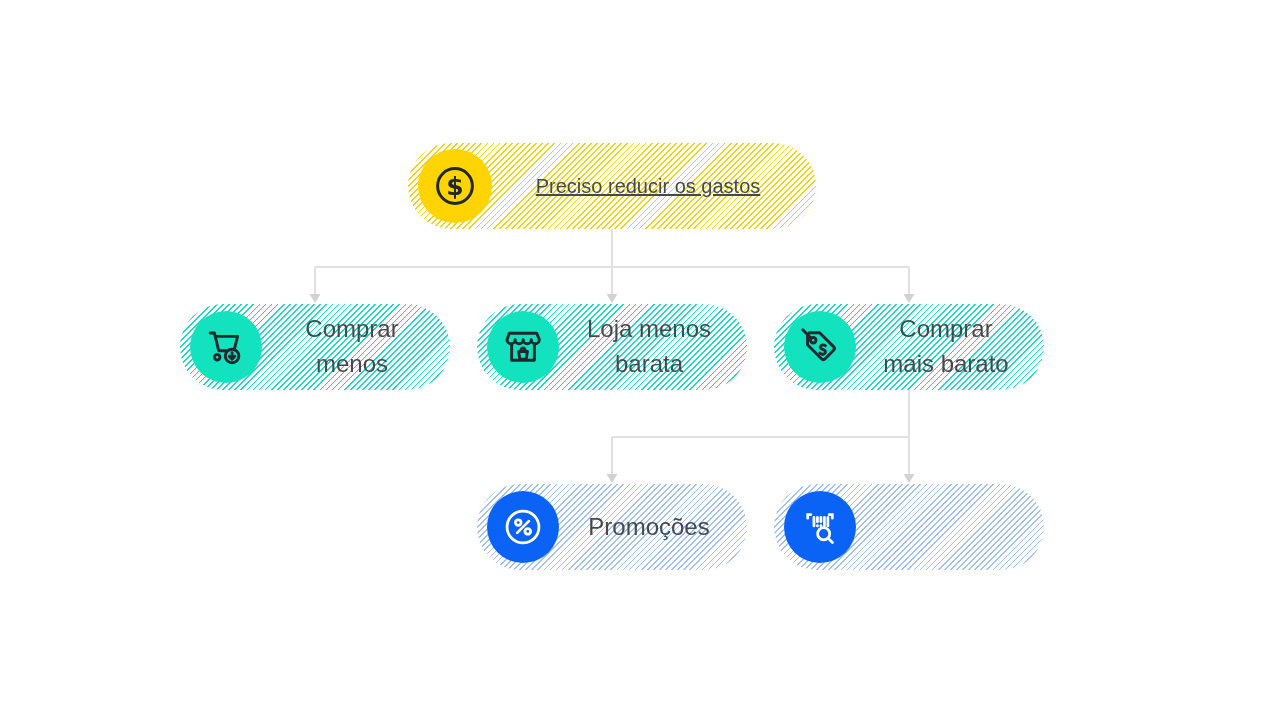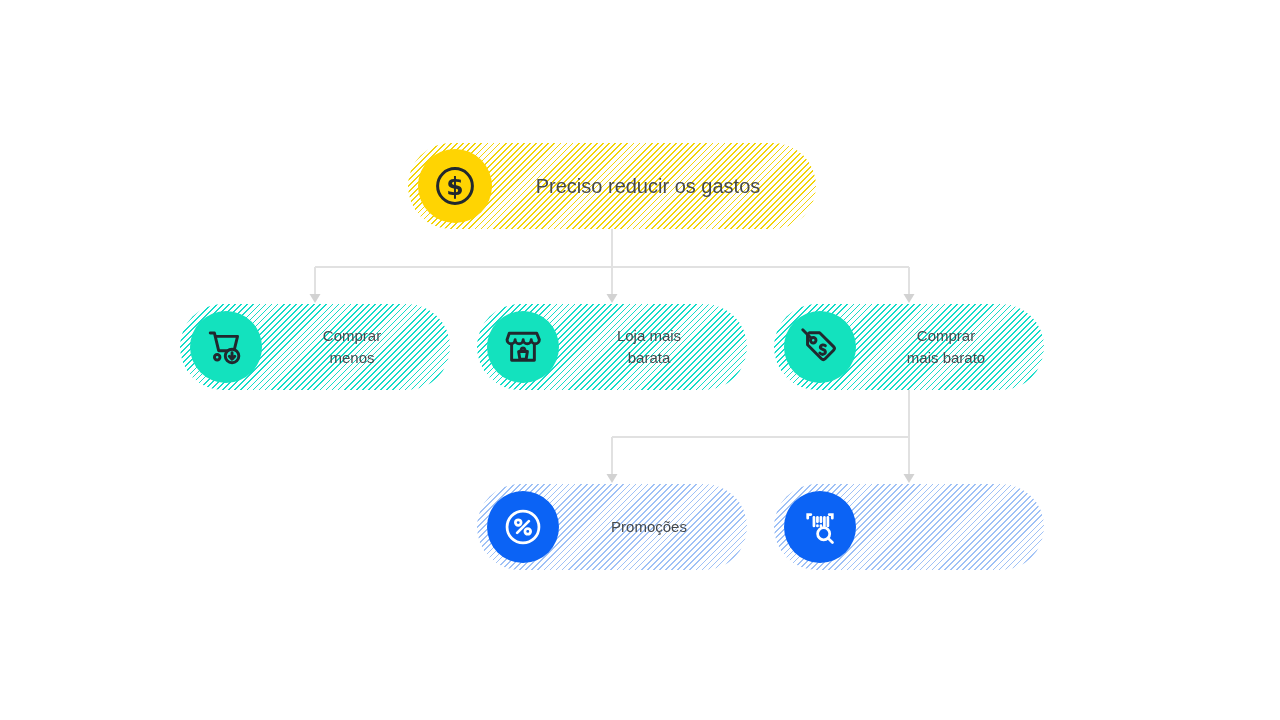--- a/index.html
+++ b/index.html
@@ -41,23 +41,23 @@
   .badge-teal{background:var(--teal-solid,#13E2BE);color:var(--icon-dark,#21282E);}
   .badge-blue{background:var(--blue-solid,#0B63F5);color:#ffffff;}
   .badge svg{width:44px;height:44px;display:block;}
   .pill-root .badge svg{width:48px;height:48px;}
 
   
   .pill-label{
     position:absolute;left:88px;right:14px;top:0;bottom:0;
     display:flex;align-items:center;justify-content:center;
     text-align:center;white-space:pre-line;
-    font-size:15px;line-height:1.45;color:var(--text,#45494D);
+    font-size:24px;line-height:1.45;color:var(--text,#45494D);
   }
-  .pill-root .pill-label{left:96px;right:24px;font-size:20px;}
+  .pill-root .pill-label{left:96px;right:24px;font-size:20px;text-decoration:underline;}
 </style>
 </head>
 <body>
 
 <div id="stage">
 
   <svg id="connectors" width="1280" height="720" viewBox="0 0 1280 720">
     <path class="edge" d="M612 229 V267 M315 267 H909 M315 267 V295 M612 267 V295 M909 267 V295"></path>
     <path class="edge" d="M909 390 V437 M612 437 H909 M612 437 V475 M909 437 V475"></path>
     <polygon class="arrowhead" points="309.5,294 320.5,294 315,303"></polygon>
@@ -92,21 +92,21 @@
 
   <div class="pill pill-teal row2 pos-c2">
     <div class="badge badge-teal">
       <svg viewBox="0 0 24 24" fill="none" stroke="currentColor" stroke-width="1.6" stroke-linecap="round" stroke-linejoin="round">
         <path d="M5.8 10.6V19.2h12.4V10.6"></path>
         <path d="M4.5 4.5 L3.3 8 a2.2 2.2 0 0 0 4.4 0 a2.2 2.2 0 0 0 4.4 0 a2.2 2.2 0 0 0 4.4 0 a2.2 2.2 0 0 0 4.4 0 L19.5 4.5 Z"></path>
         <path d="M9.6 14.5h4.8l-.7 4.2h-3.4z"></path>
         <path d="M10.7 14.5l.3-1.2a1.05 1.05 0 0 1 2 0l.3 1.2"></path>
       </svg>
     </div>
-    <div class="pill-label">Loja mais
+    <div class="pill-label">Loja menos
 barata</div>
   </div>
 
   <div class="pill pill-teal row2 pos-c3">
     <div class="badge badge-teal">
       <svg viewBox="0 0 24 24" fill="none" stroke="currentColor" stroke-width="1.6" stroke-linecap="round" stroke-linejoin="round">
         <path d="M5.2 5.2v5.6l7.6 7.6c.55.55 1.45.55 2 0l4.6-4.6c.55-.55.55-1.45 0-2L11.8 4.2H6.2z"></path>
         <circle cx="8.3" cy="8.3" r="1.5"></circle>
         <path d="M2.6 2.6l4.6 4.6"></path>
         <path d="M14.9 11.3c-1-.8-2.4-.5-2.7.5-.3 1 1 1.4 1.9 1.8.9.4 1.2 1.4.4 2-.8.6-1.9.4-2.6-.3"></path>

